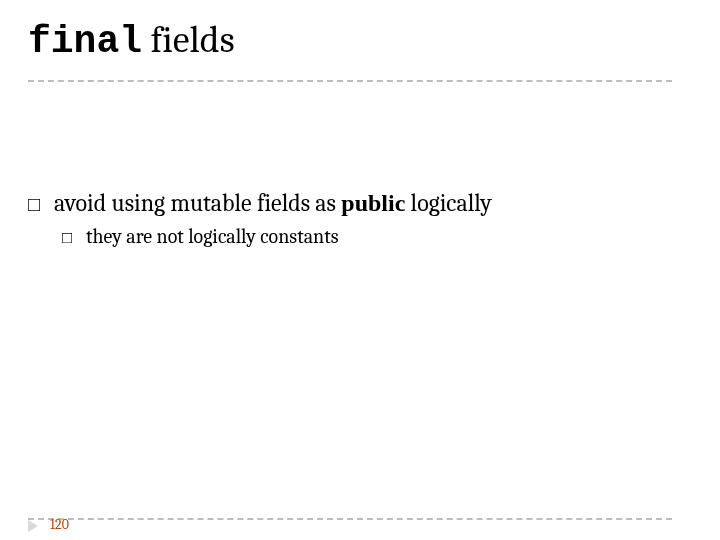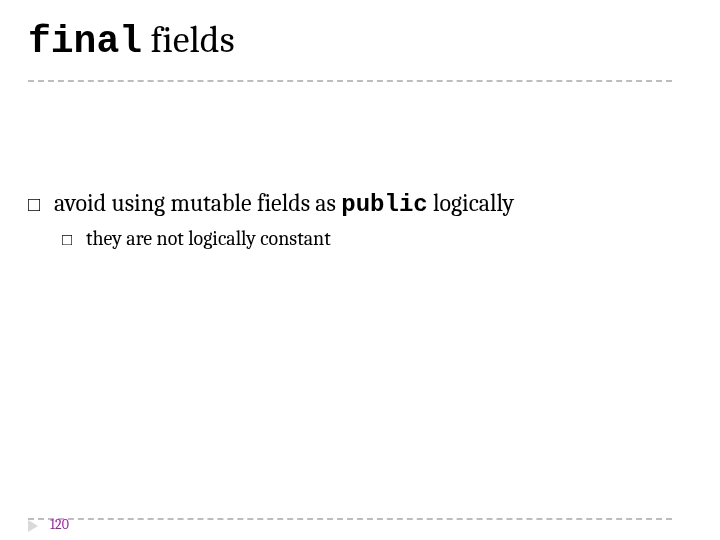--- a/index.html
+++ b/index.html
@@ -58,21 +58,21 @@
   }
   .bullet-1 .marker {
     font-family: Arial, sans-serif;
     font-size: 20px;
     width: 26px;
     flex: 0 0 26px;
     position: relative;
     top: 4px;
   }
   .bullet-1 .mono {
-    font-family: Liberation Mono, monospace;
+    font-family: Liberation Serif, serif;
     font-weight: 700;
   }
   .bullet-2 {
     display: flex;
     align-items: flex-start;
     font-size: 20px;
     line-height: 1.25;
     margin-left: 34px;
   }
   .bullet-2 .marker {
@@ -81,21 +81,21 @@
     width: 24px;
     flex: 0 0 24px;
     position: relative;
     top: 3px;
   }
   .page-num {
     position: absolute;
     top: 516px;
     left: 50px;
     font-size: 14px;
-    color: #a21caf;
+    color: #c2410c;
     font-family: Cambria, Georgia, serif;
   }
   .page-arrow {
     position: absolute;
     top: 520px;
     left: 28px;
     width: 0;
     height: 0;
     border-top: 6px solid transparent;
     border-bottom: 6px solid transparent;
@@ -115,21 +115,21 @@
 
   <div class="content">
     <div class="bullet-1">
       <span class="marker">□</span>
       <span>
         <span>avoid using mutable fields as </span><span class="mono">public</span><span> logically</span>
       </span>
     </div>
     <div class="bullet-2">
       <span class="marker">□</span>
-      <span>they are not logically constant</span>
+      <span>they are not logically constants</span>
     </div>
   </div>
 
   <hr class="dashed-rule rule-bottom">
 
   <div class="page-arrow"></div>
   <div class="page-num">120</div>
 
 </div>
 

